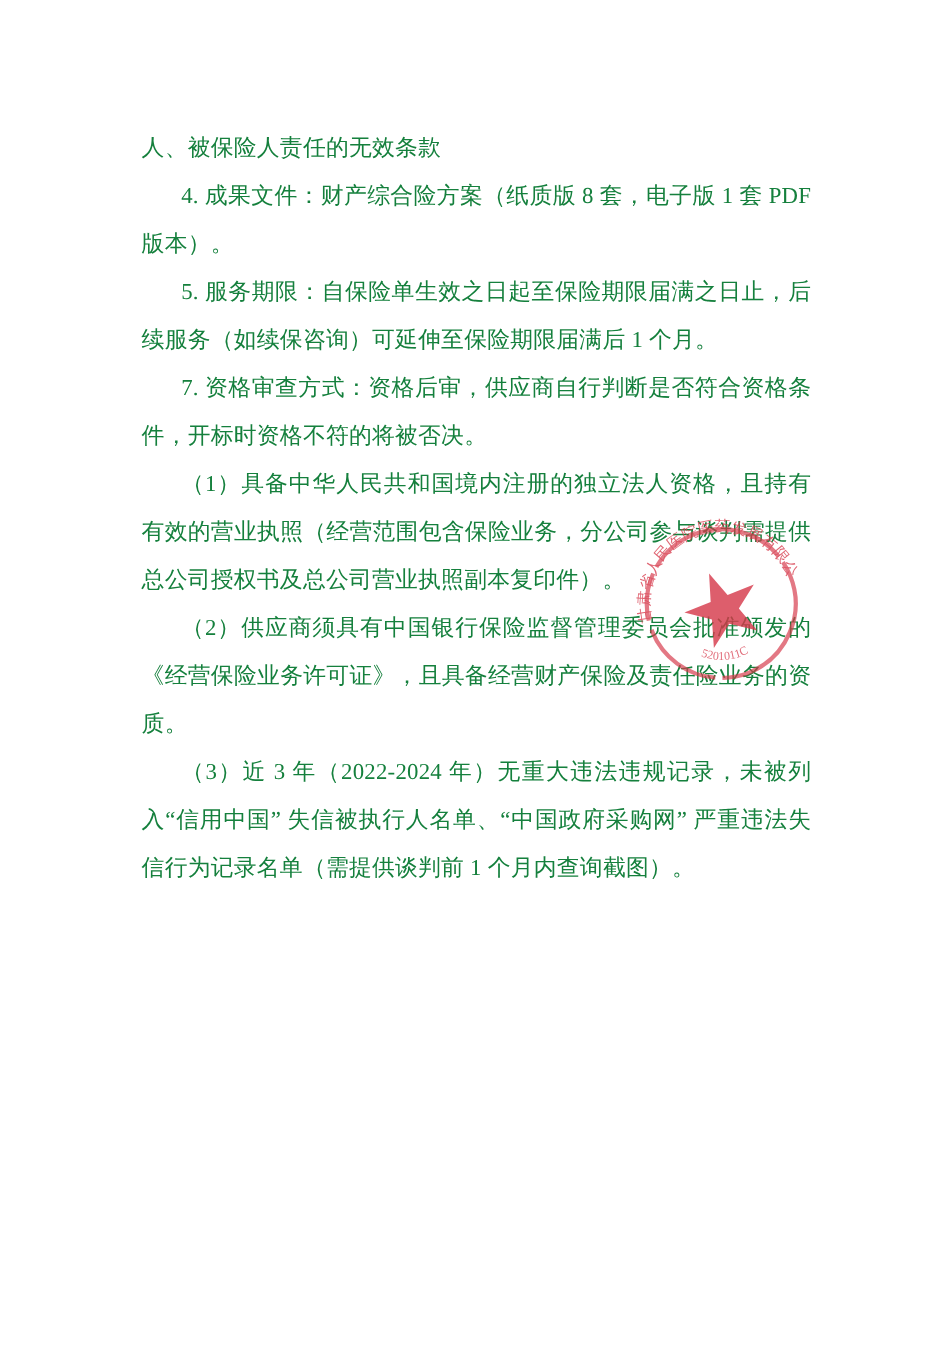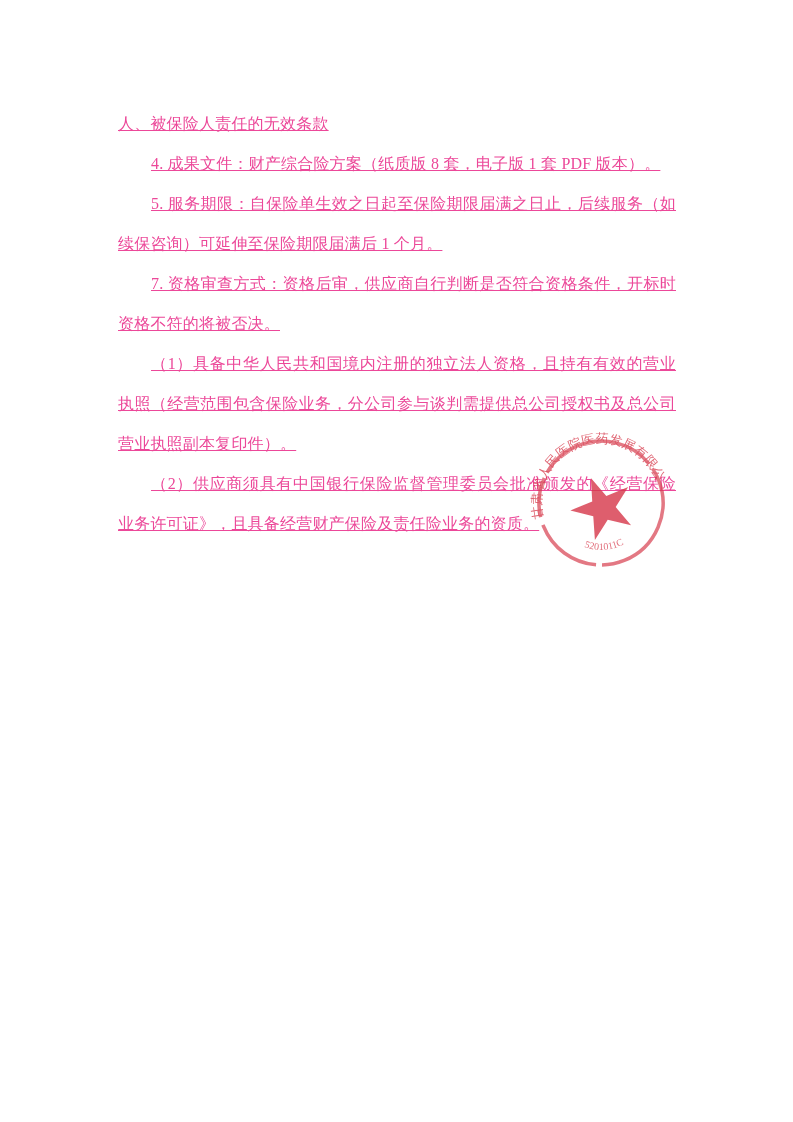--- a/index.html
+++ b/index.html
@@ -17,28 +17,27 @@
     background: #ffffff;
     overflow: hidden;
   }
   .doc-body {
     position: absolute;
     left: 118px;
     top: 104px;
     width: 558px;
   }
   .para {
-    font-size: 16px;
+    font-size: 19px;
     line-height: 40px;
-    color: #ec4899;
+    color: #15803d;
     margin: 0;
     text-align: justify;
     text-justify: inter-ideograph;
     letter-spacing: 0.2px;
-    text-decoration: underline;
   }
   .indent {
     text-indent: 33px;
   }
   .stamp {
     position: absolute;
     left: 516px;
     top: 418px;
     width: 170px;
     height: 170px;
@@ -53,20 +52,21 @@
 
 <div class="page">
 
   <div class="doc-body">
     <p class="para">人、被保险人责任的无效条款</p>
     <p class="para indent">4. 成果文件：财产综合险方案（纸质版 8 套，电子版 1 套 PDF 版本）。</p>
     <p class="para indent">5. 服务期限：自保险单生效之日起至保险期限届满之日止，后续服务（如续保咨询）可延伸至保险期限届满后 1 个月。</p>
     <p class="para indent">7. 资格审查方式：资格后审，供应商自行判断是否符合资格条件，开标时资格不符的将被否决。</p>
     <p class="para indent">（1）具备中华人民共和国境内注册的独立法人资格，且持有有效的营业执照（经营范围包含保险业务，分公司参与谈判需提供总公司授权书及总公司营业执照副本复印件）。</p>
     <p class="para indent">（2）供应商须具有中国银行保险监督管理委员会批准颁发的《经营保险业务许可证》，且具备经营财产保险及责任险业务的资质。</p>
+    <p class="para indent">（3）近 3 年（2022-2024 年）无重大违法违规记录，未被列入“信用中国” 失信被执行人名单、“中国政府采购网” 严重违法失信行为记录名单（需提供谈判前 1 个月内查询截图）。</p>
   </div>
 
   <div class="stamp">
     <svg width="170" height="170" viewBox="0 0 170 170" xmlns="http://www.w3.org/2000/svg">
       <defs>
         <path id="arc-top" d="M 25,85 A 60,60 0 0 1 145,85"></path>
         <path id="arc-bottom" d="M 38,85 A 47,47 0 0 0 132,85"></path>
       </defs>
       <g transform="rotate(-22 85 85)" opacity="0.85">
         <circle cx="85" cy="85" r="62" fill="none" stroke="#d6384a" stroke-width="3.5" stroke-dasharray="120 6 70 8 40 6" opacity="0.8"></circle>

